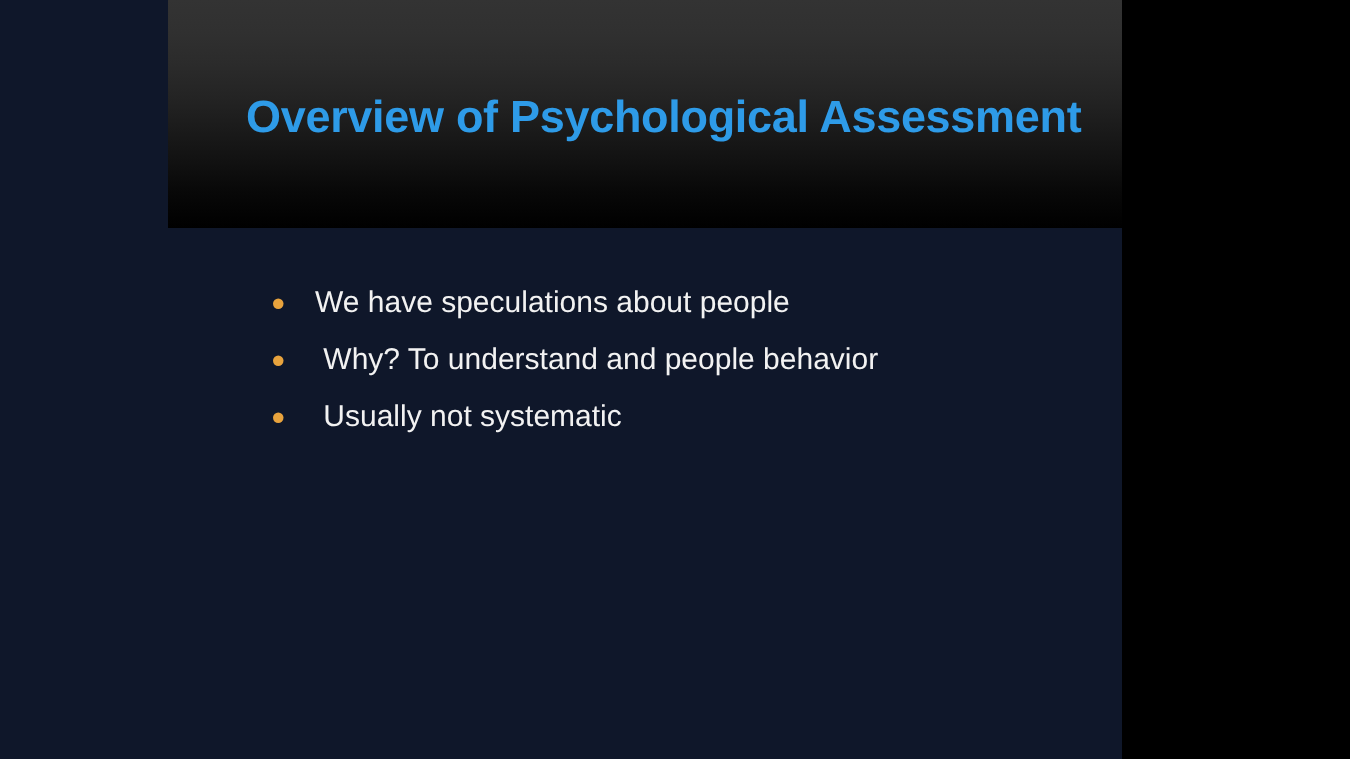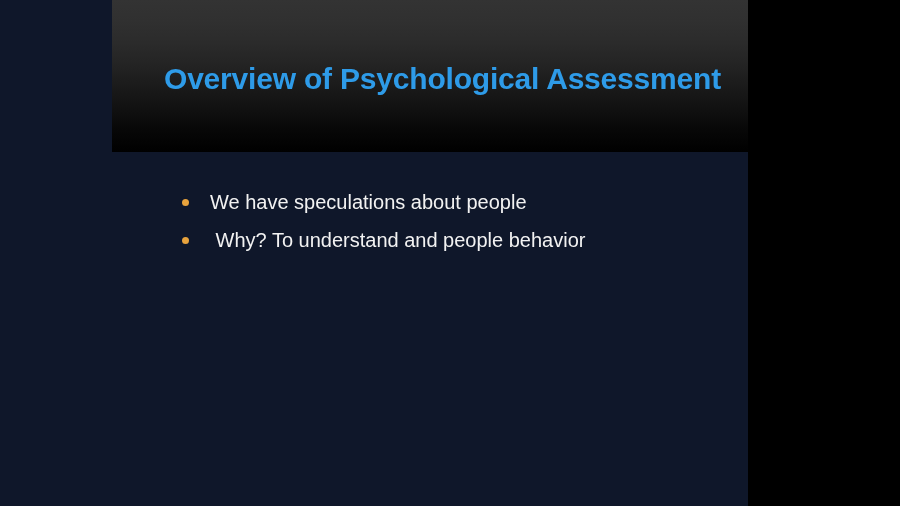--- a/index.html
+++ b/index.html
@@ -98,16 +98,20 @@
     <li class="bullet-row">
       <span class="bullet-marker"></span>
       <span class="bullet-text">We have speculations about people</span>
     </li>
 
     <li class="bullet-row">
       <span class="bullet-marker"></span>
       <span class="bullet-text"> Why? To understand and people behavior</span>
     </li>
 
+    <li class="bullet-row">
+      <span class="bullet-marker"></span>
+      <span class="bullet-text"> Usually not systematic</span>
+    </li>
 
   </ul>
 
 </div>
 
 </body></html>

